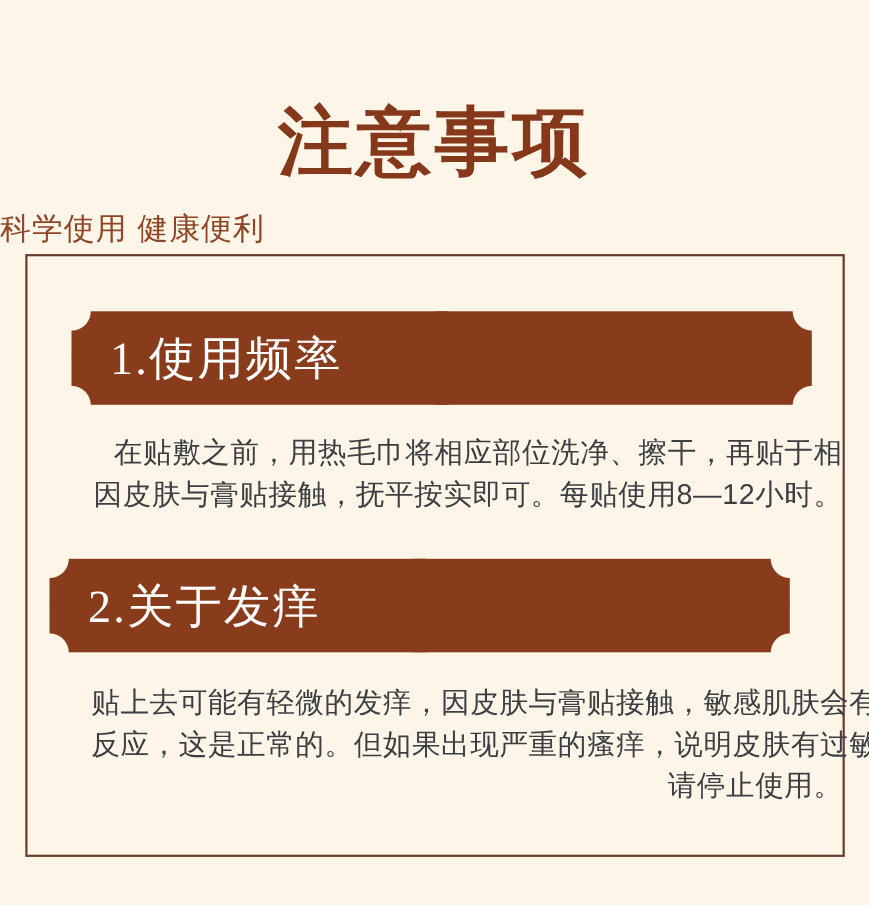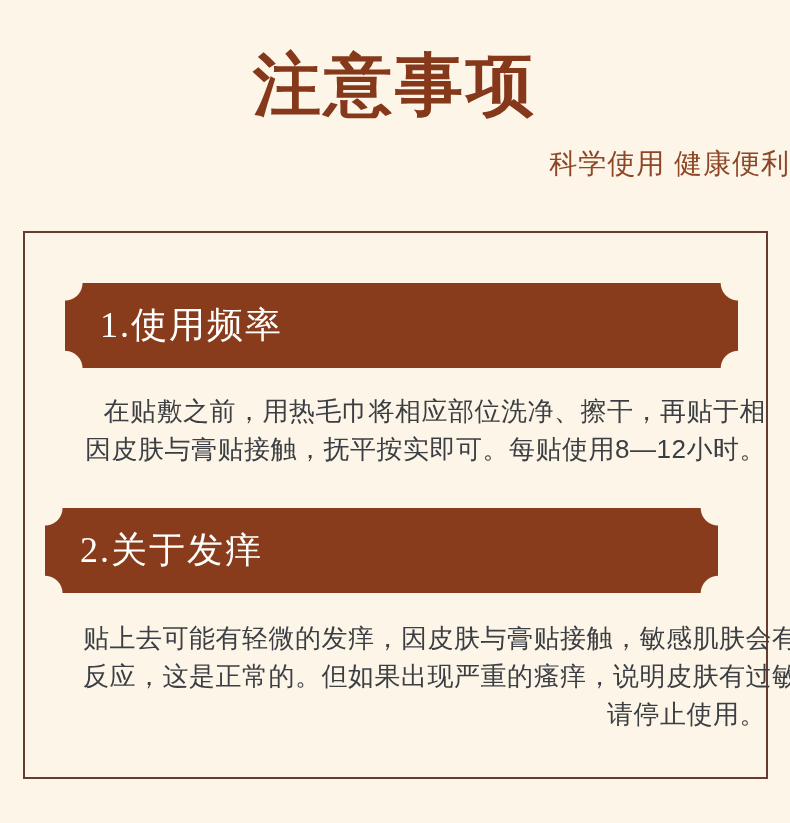--- a/index.html
+++ b/index.html
@@ -6,32 +6,32 @@
   .page {
     position: relative;
     width: 790px;
     height: 823px;
     background: #fdf6e8;
     font-family: "Liberation Sans", "DejaVu Sans", sans-serif;
     overflow: hidden;
   }
   .title {
     margin: 0;
-    padding-top: 48px;
+    padding-top: 92px;
     text-align: center;
     font-family: "Liberation Serif", "DejaVu Serif", serif;
     font-weight: 700;
     font-size: 68px;
     line-height: 1.1;
     letter-spacing: 3px;
     color: #86381b;
   }
   .subtitle {
     margin-top: 22px;
-    text-align: right;
+    text-align: left;
     font-size: 28px;
     letter-spacing: 1px;
     color: #8e4626;
   }
   .content-box {
     position: absolute;
     left: 23px;
     top: 231px;
     width: 745px;
     height: 548px;
@@ -47,21 +47,21 @@
     background:
       radial-gradient(circle at 0 0,       transparent 17px, #883c1b 18px) 0 0     / 51% 51% no-repeat,
       radial-gradient(circle at 100% 0,    transparent 17px, #883c1b 18px) 100% 0   / 51% 51% no-repeat,
       radial-gradient(circle at 0 100%,    transparent 17px, #883c1b 18px) 0 100%   / 51% 51% no-repeat,
       radial-gradient(circle at 100% 100%, transparent 17px, #883c1b 18px) 100% 100% / 51% 51% no-repeat;
   }
   .banner-1 { margin-top: 50px; }
   .banner-2 { margin-top: 40px; margin-left: 20px; }
   .banner-label {
     font-family: "Liberation Serif", "DejaVu Serif", serif;
-    font-size: 36px;
+    font-size: 42px;
     letter-spacing: 2px;
     color: #ffffff;
     padding-left: 35px;
   }
   .para {
     margin: 0 0 0 58px;
     font-size: 26px;
     line-height: 38px;
     letter-spacing: 0.5px;
     color: #3b3e43;

